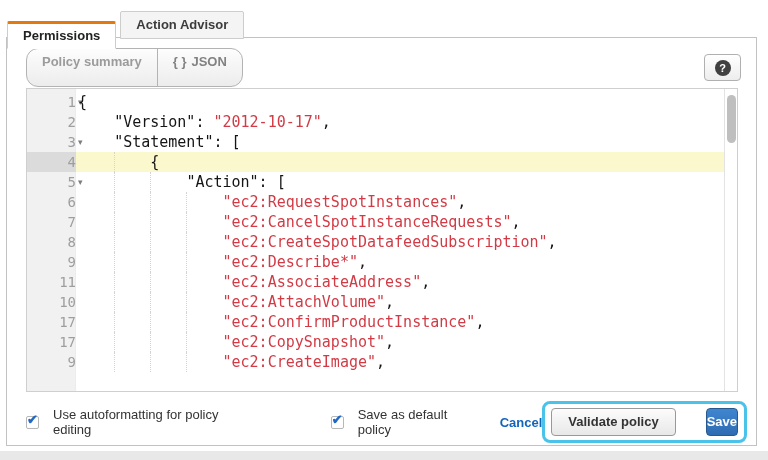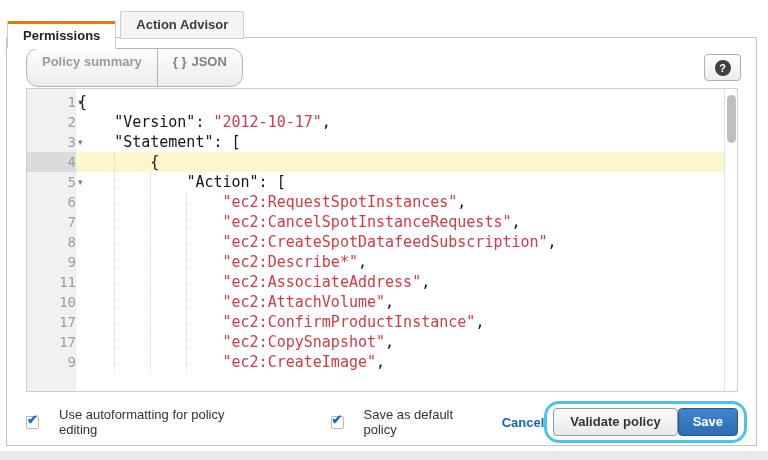--- a/index.html
+++ b/index.html
@@ -54,27 +54,27 @@
   .code{flex:1;position:relative;white-space:pre;color:#151515;padding-left:2px;cursor:text;}
   .line.hl .code{background:var(--hl);}
   .tok-str{color:var(--red);}
   .guide{position:absolute;top:0;bottom:0;width:0;border-left:1px dotted #d4d4d4;}
   .sb{position:absolute;top:0;right:0;bottom:0;width:13px;background:#fff;border-left:1px solid #e3e3e3;}
   .sb-thumb{position:absolute;top:6px;left:2px;width:9px;height:48px;border-radius:5px;background:#bfbfbf;cursor:pointer;}
   
   .footer{position:absolute;left:19px;right:9px;top:362px;height:44px;display:flex;align-items:center;font-size:13px;color:#333;}
   .cb{width:13px;height:13px;border:1px solid #b7b7b7;border-radius:2px;background:#fff;position:relative;flex:none;cursor:pointer;}
   .cb .check{position:absolute;left:0;top:-5px;font-size:13px;font-weight:bold;color:var(--check);}
-  .cb-label{margin-left:20px;}
+  .cb-label{margin-left:14px;}
   .cb2{margin-left:81px;}
   .cancel{margin-left:22px;color:var(--link);font-weight:bold;cursor:pointer;}
-  .focus-box{margin-left:auto;border:3px solid var(--focus);border-radius:15px;background:#fff;padding:4px 6px;display:flex;align-items:center;}
+  .focus-box{margin-left:auto;border:3px solid var(--focus);border-radius:8px;background:#fff;padding:4px 6px;display:flex;gap:7px;align-items:center;}
   .btn{height:28px;line-height:26px;font-size:13px;font-weight:bold;border-radius:4px;cursor:pointer;white-space:nowrap;}
   .btn-secondary{padding:0 16px;color:#333;background:linear-gradient(#fcfcfc,#e8e8e8);border:1px solid #999;}
-  .btn-primary{padding:0 14px;color:#fff;background:linear-gradient(var(--save1),var(--save2));border:1px solid #27598f;}
+  .btn-primary{padding:0 0;color:#fff;background:linear-gradient(var(--save1),var(--save2));border:1px solid #27598f;margin-left:23px;}
   .gray-strip{position:absolute;left:0;right:0;bottom:0;height:9px;background:#e8e8e8;}
 </style>
 </head>
 <body>
 
 <div class="tab-bar">
     <div class="tab active">Permissions</div>
     <div class="tab">Action Advisor</div>
   </div>
 

